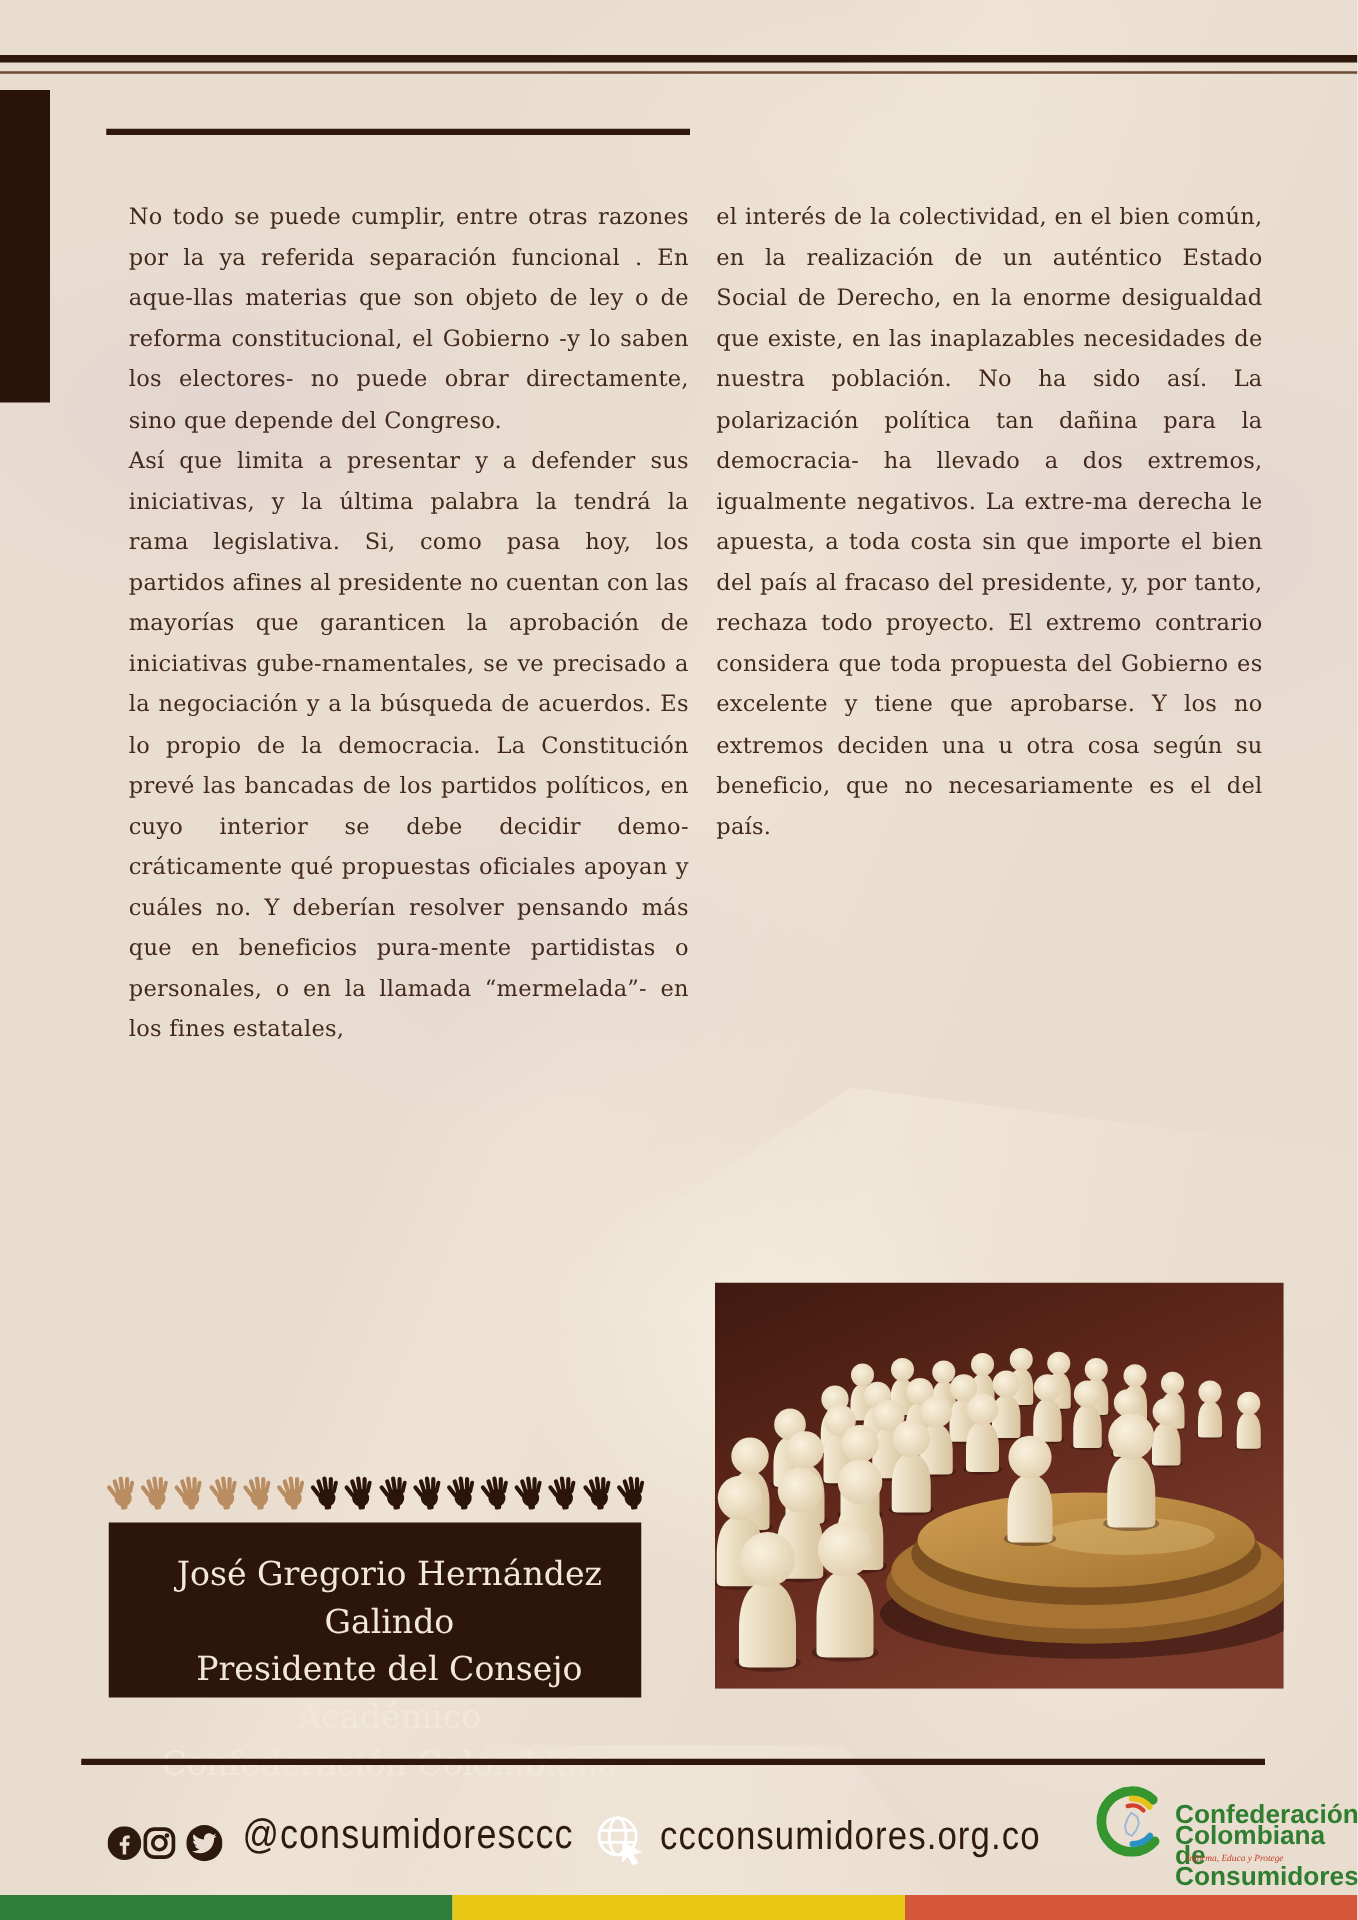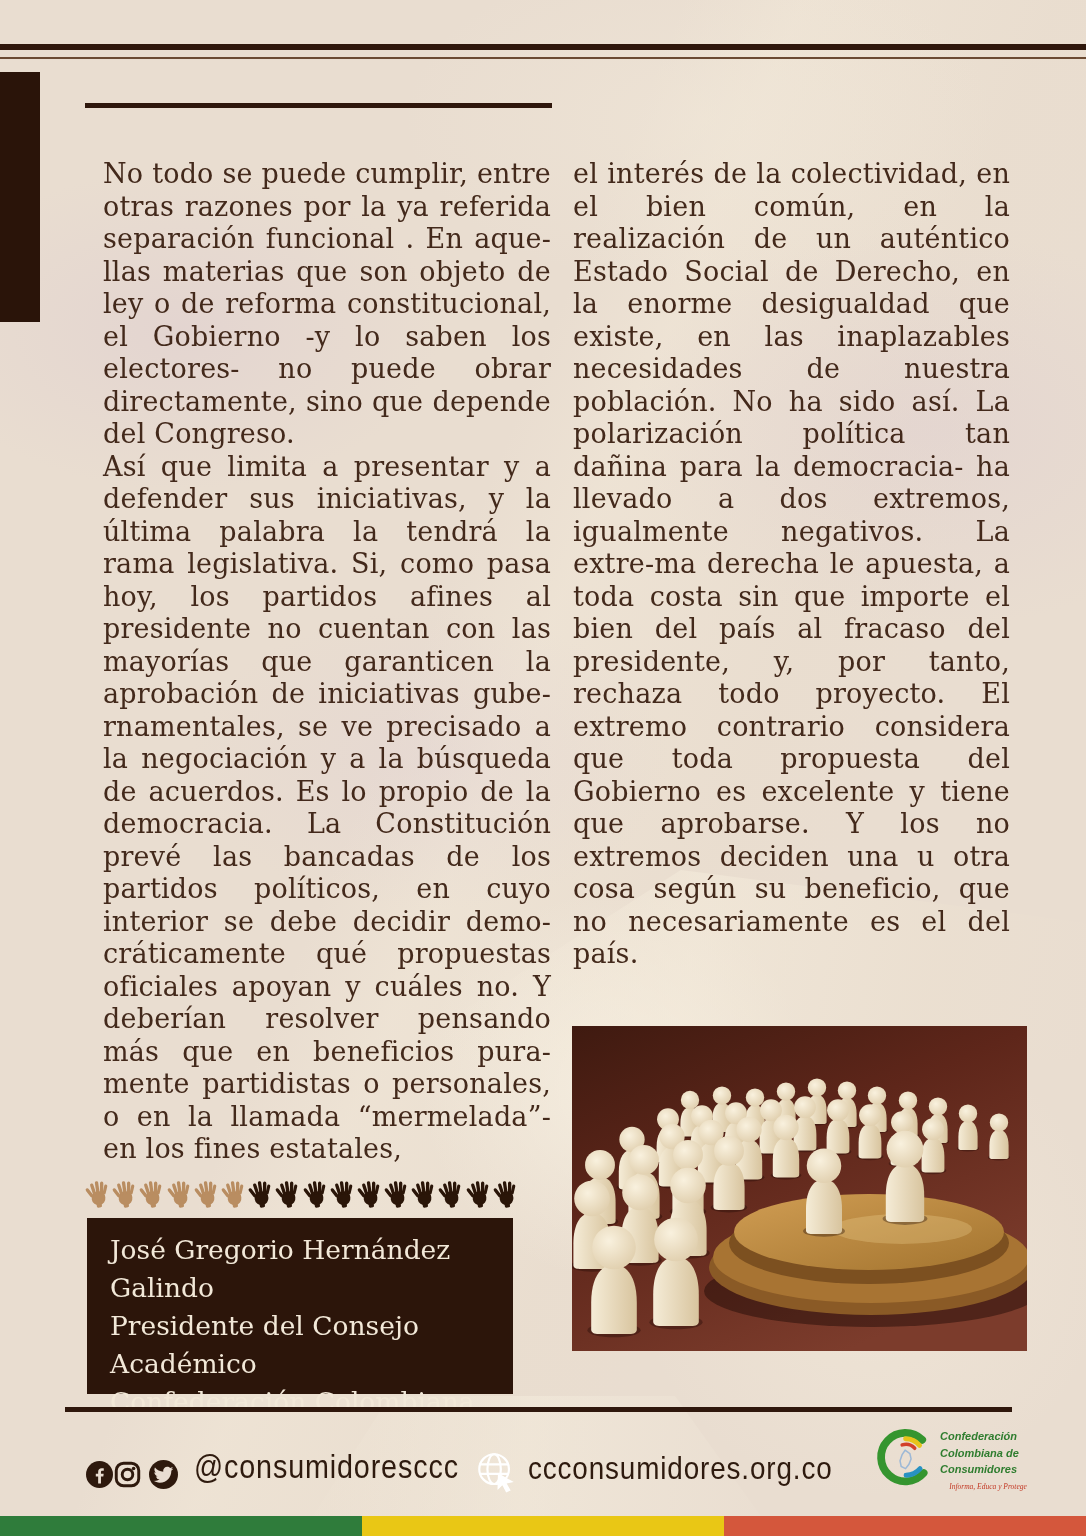--- a/index.html
+++ b/index.html
@@ -28,53 +28,53 @@
     clip-path:polygon(18% 0, 75% 0, 95% 100%, 0 100%);}
   .z{position:absolute;z-index:1;}
 
   
   .rule-thick{left:0;top:44px;width:1086px;height:6px;background:#2f170c;}
   .rule-thin{left:0;top:57px;width:1086px;height:2px;background:#6b4a33;}
   .side-bar{left:0;top:72px;width:40px;height:250px;background:#2a1409;}
   .col-rule{left:85px;top:103px;width:467px;height:5px;background:#2f170c;}
 
   
-  .col{position:absolute;z-index:1;top:158px;font-size:27px;line-height:32.5px;text-align:justify;letter-spacing:.2px;}
+  .col{position:absolute;z-index:1;top:158px;font-size:18px;line-height:32.5px;text-align:justify;letter-spacing:.2px;}
   .col p{margin:0;}
   .col-left{left:103px;width:448px;}
   .col-right{left:573px;width:437px;}
 
   
   .hands{left:85px;top:1180px;width:434px;display:flex;justify-content:space-between;}
   .hand{width:26px;height:29px;transform:rotate(-8deg);}
 
   
-  .author-box{left:87px;top:1218px;width:426px;height:176px;background:#2c150a;color:#f2e8d8;
-    padding:13px 0 0 23px;box-sizing:border-box;font-size:26.5px;line-height:38px;}
+  .author-box{left:87px;top:1218px;width:426px;height:140px;background:#2c150a;color:#f2e8d8;
+    padding:23px 0 0 23px;box-sizing:border-box;font-size:26.5px;line-height:38px;text-align:center;}
 
   
   .photo{left:572px;top:1026px;width:455px;height:325px;}
 
   
   .footer-rule{left:65px;top:1407px;width:947px;height:5px;background:#2f170c;}
   .social-icon{width:27px;height:27px;}
   .icon-fb{left:86px;top:1461px;}
   .icon-ig{left:114px;top:1461px;}
   .icon-tw{left:149px;top:1460px;width:29px;height:29px;}
   .handle{left:194px;top:1448px;font-family:"Liberation Sans",sans-serif;font-size:33px;
     color:#2e1a0e;transform:scaleX(.87);transform-origin:left;letter-spacing:1px;white-space:nowrap;}
   .globe{left:474px;top:1448px;width:46px;height:48px;}
   .website{left:528px;top:1450px;font-family:"Liberation Sans",sans-serif;font-size:32px;
     color:#2e1a0e;transform:scaleX(.87);transform-origin:left;letter-spacing:1px;white-space:nowrap;}
 
   
   .logo{left:876px;top:1424px;width:160px;height:92px;}
   .logo-mark{position:absolute;left:0;top:2px;width:62px;height:62px;}
-  .logo-text{position:absolute;left:64px;top:4px;font-family:"Liberation Sans",sans-serif;
-    font-weight:700;font-size:11px;line-height:16.5px;color:#2f7d2f;font-style:italic;}
+  .logo-text{position:absolute;left:64px;top:20px;font-family:"Liberation Sans",sans-serif;
+    font-weight:700;font-size:21px;line-height:16.5px;color:#2f7d2f;}
   .logo-tagline{position:absolute;left:64px;top:58px;width:96px;text-align:center;
     font-family:Liberation Serif, serif;font-style:italic;font-size:7.5px;color:#c33a26;}
 
   
   .bottom-bars{left:0;top:1516px;width:1086px;height:20px;display:flex;}
   .bottom-bar-seg{width:362px;height:20px;}
 </style>
 </head>
 <body>
 

